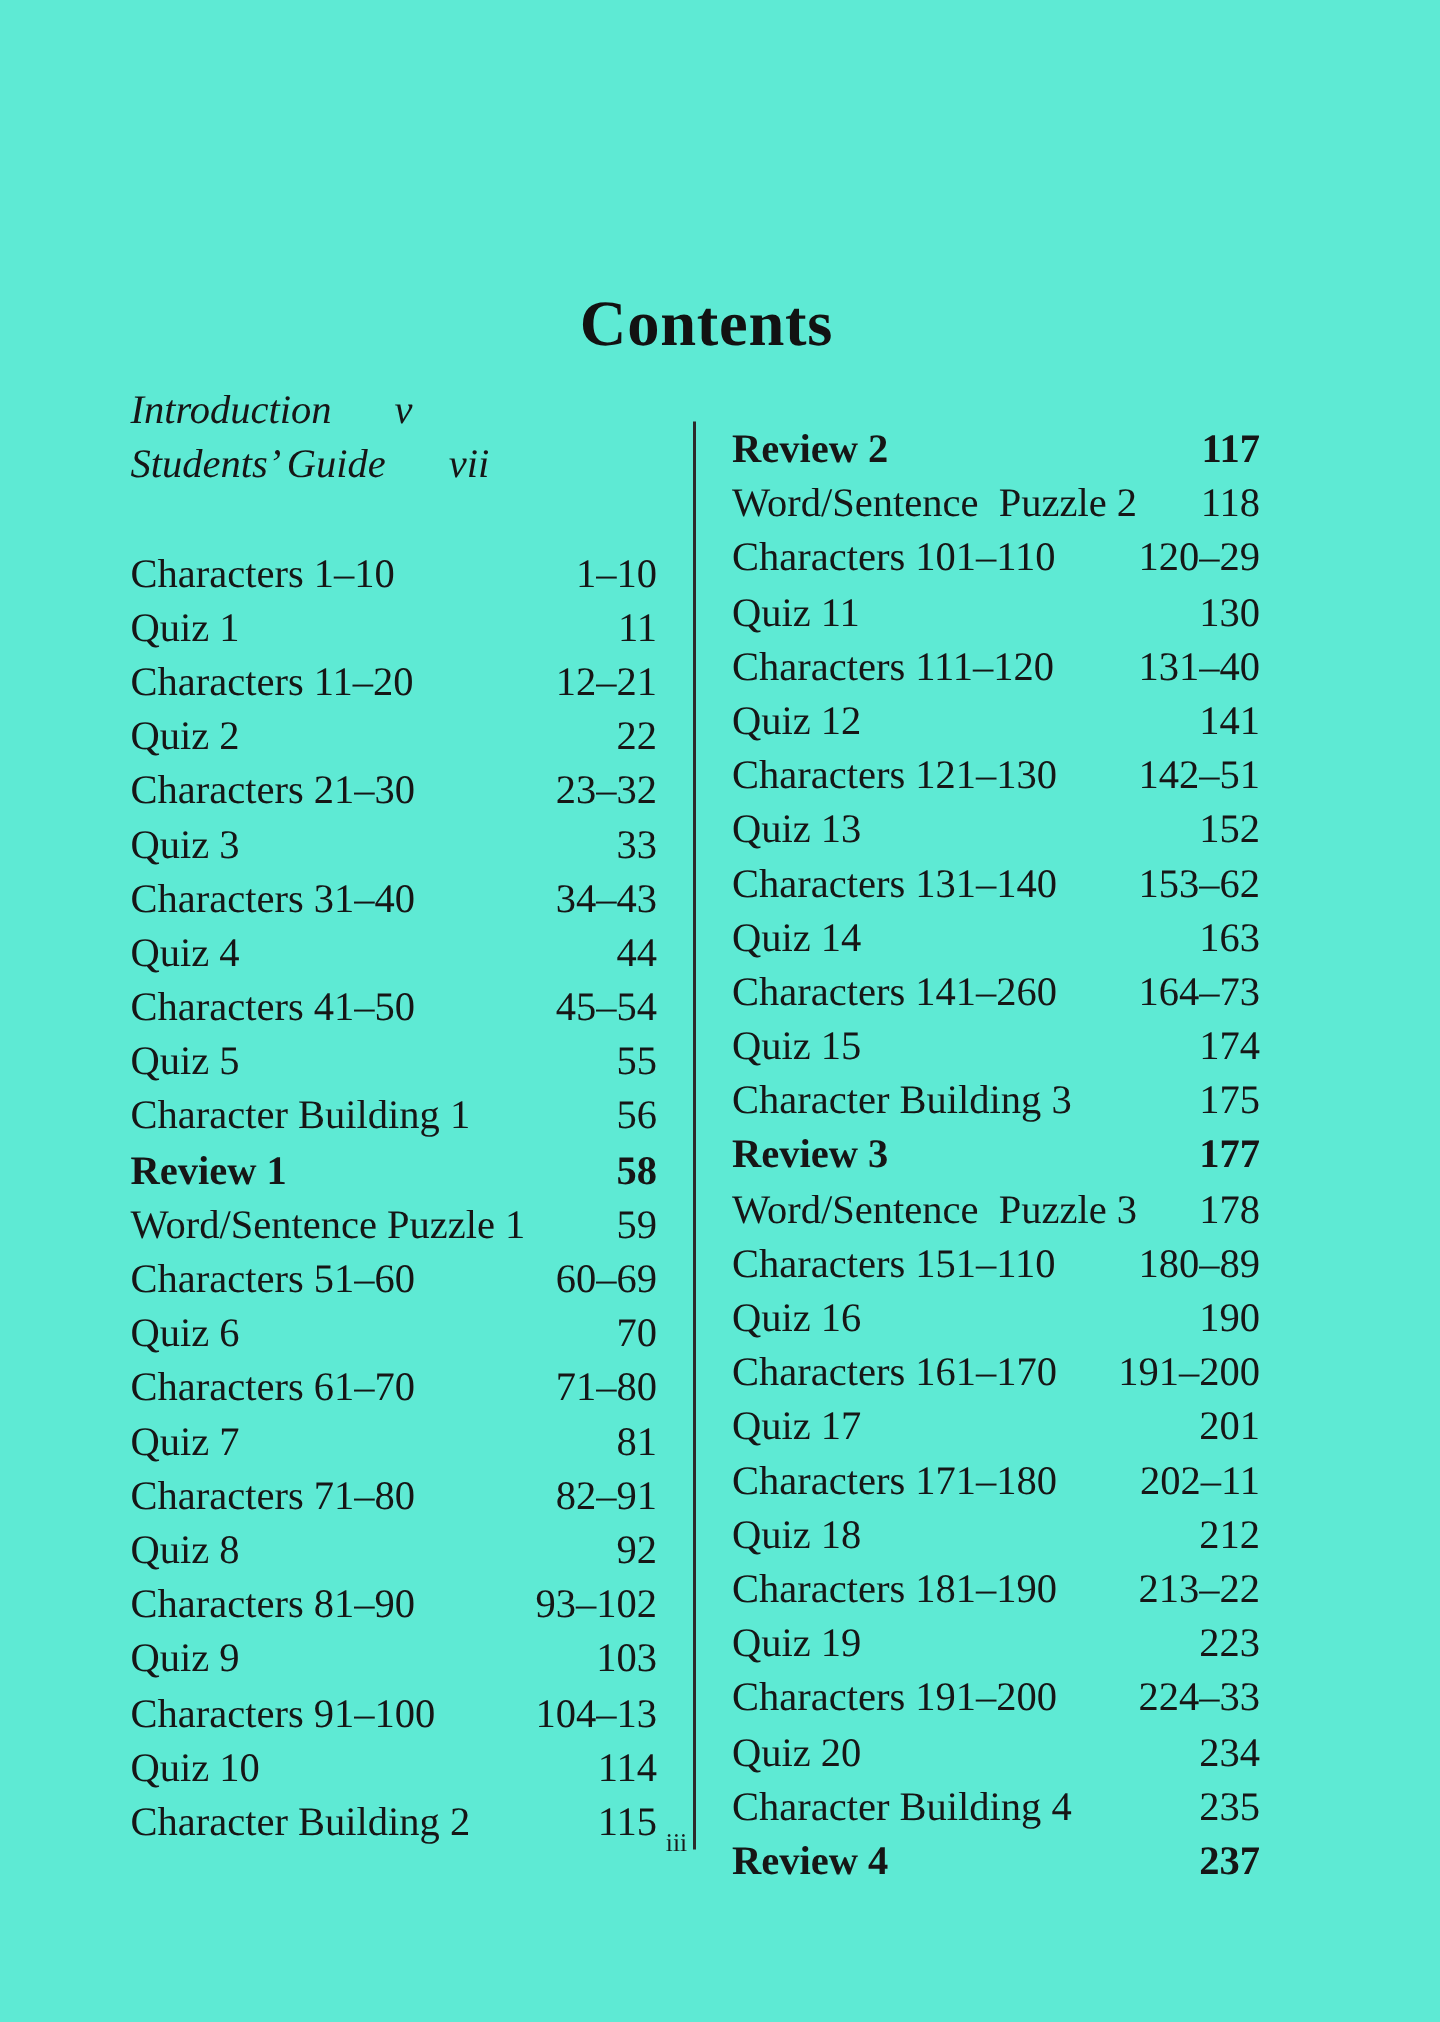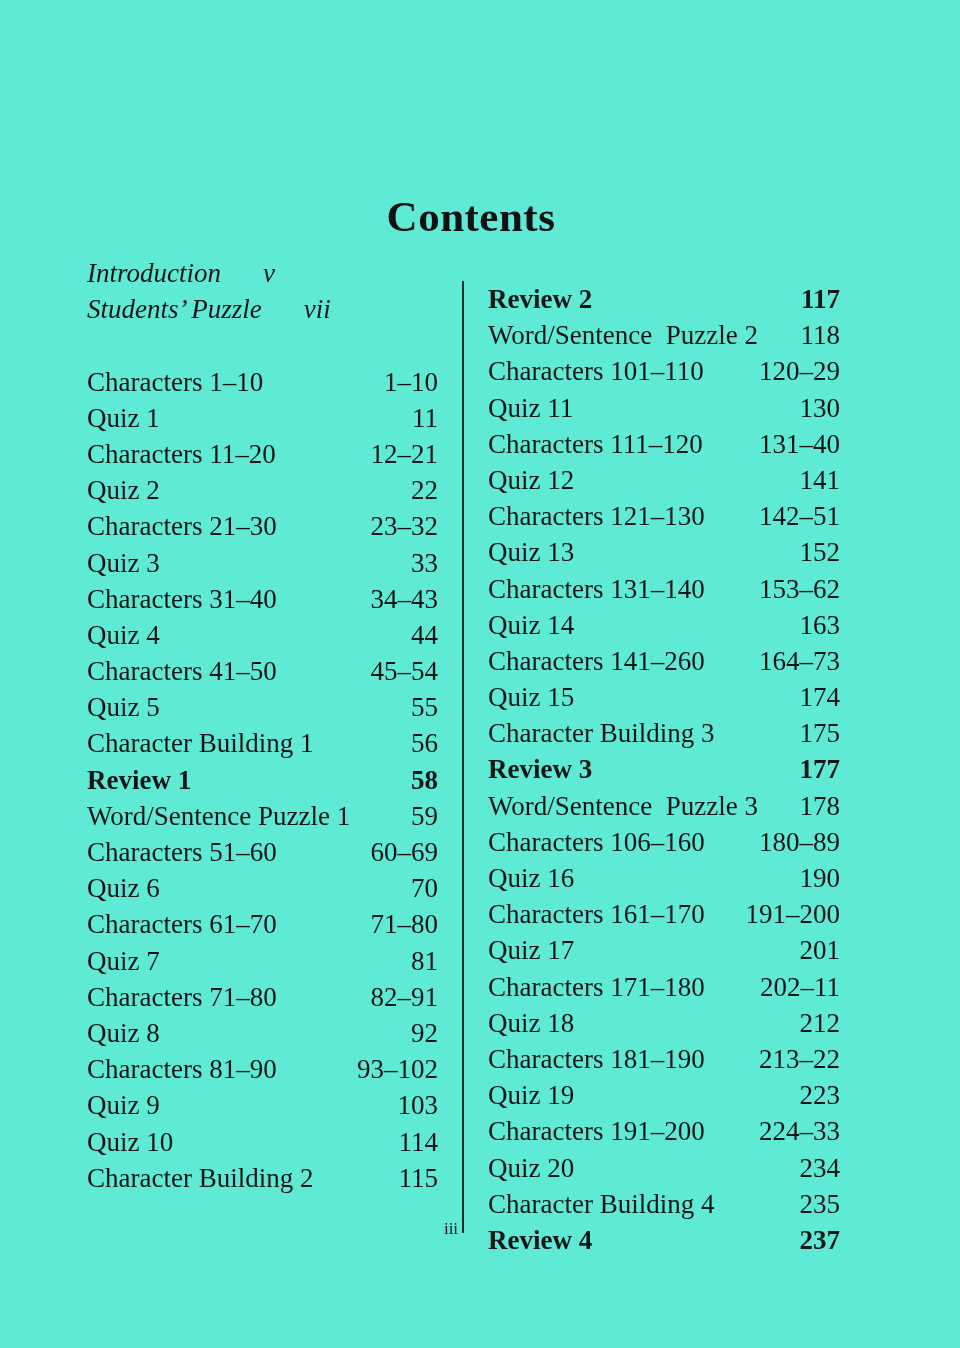--- a/index.html
+++ b/index.html
@@ -97,21 +97,21 @@
 
   <div class="columns">
 
     <div class="col-left">
       <div id="front-matter-rows">
           <div class="row fm">
     <span class="label">Introduction</span>
     <span class="pg-inline">v</span>
   </div>
           <div class="row fm">
-    <span class="label">Students’ Puzzle</span>
+    <span class="label">Students’ Guide</span>
     <span class="pg-inline">vii</span>
   </div>
         </div>
       <div class="spacer"></div>
       <div id="left-rows">
           <div class="row">
     <span class="label">Characters 1–10</span>
     <span class="pg">1–10</span>
   </div>
           <div class="row">
@@ -186,20 +186,24 @@
     <span class="label">Quiz 8</span>
     <span class="pg">92</span>
   </div>
           <div class="row">
     <span class="label">Characters 81–90</span>
     <span class="pg">93–102</span>
   </div>
           <div class="row">
     <span class="label">Quiz 9</span>
     <span class="pg">103</span>
+  </div>
+          <div class="row">
+    <span class="label">Characters 91–100</span>
+    <span class="pg">104–13</span>
   </div>
           <div class="row">
     <span class="label">Quiz 10</span>
     <span class="pg">114</span>
   </div>
           <div class="row">
     <span class="label">Character Building 2</span>
     <span class="pg">115</span>
   </div>
         </div>
@@ -261,21 +265,21 @@
   </div>
           <div class="row bold">
     <span class="label">Review 3</span>
     <span class="pg">177</span>
   </div>
           <div class="row">
     <span class="label">Word/Sentence  Puzzle 3</span>
     <span class="pg">178</span>
   </div>
           <div class="row">
-    <span class="label">Characters 106–160</span>
+    <span class="label">Characters 151–110</span>
     <span class="pg">180–89</span>
   </div>
           <div class="row">
     <span class="label">Quiz 16</span>
     <span class="pg">190</span>
   </div>
           <div class="row">
     <span class="label">Characters 161–170</span>
     <span class="pg">191–200</span>
   </div>

